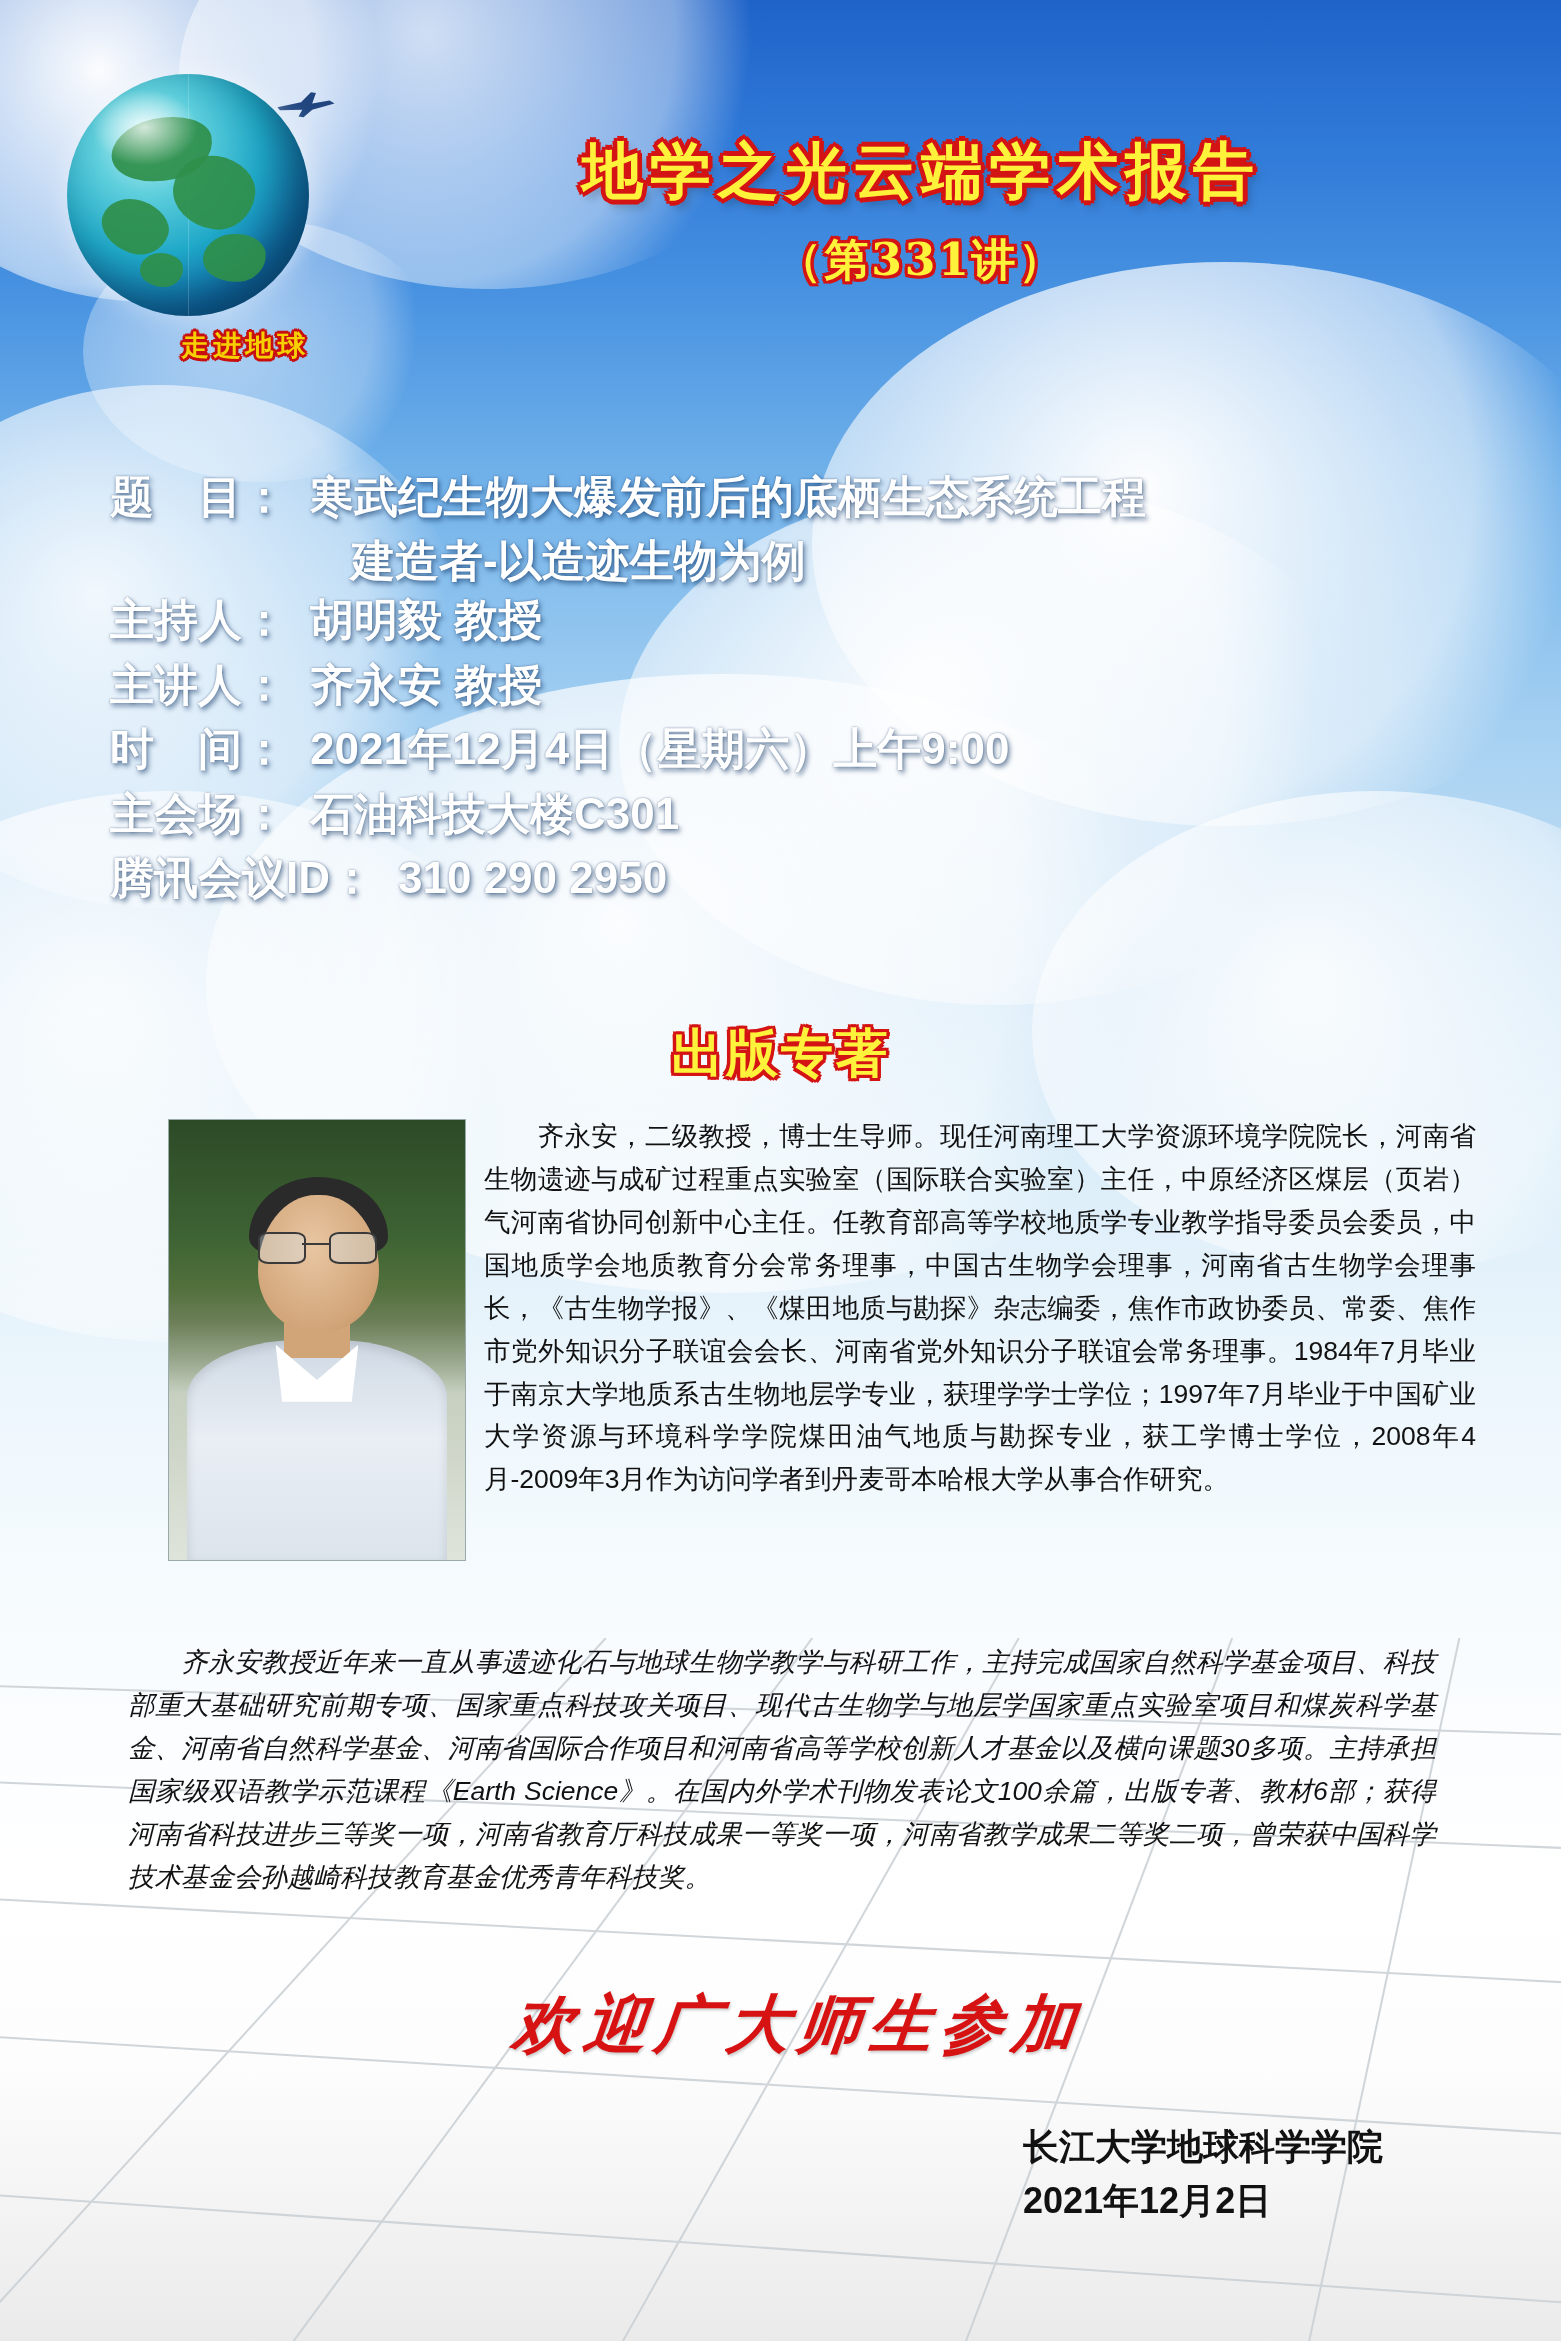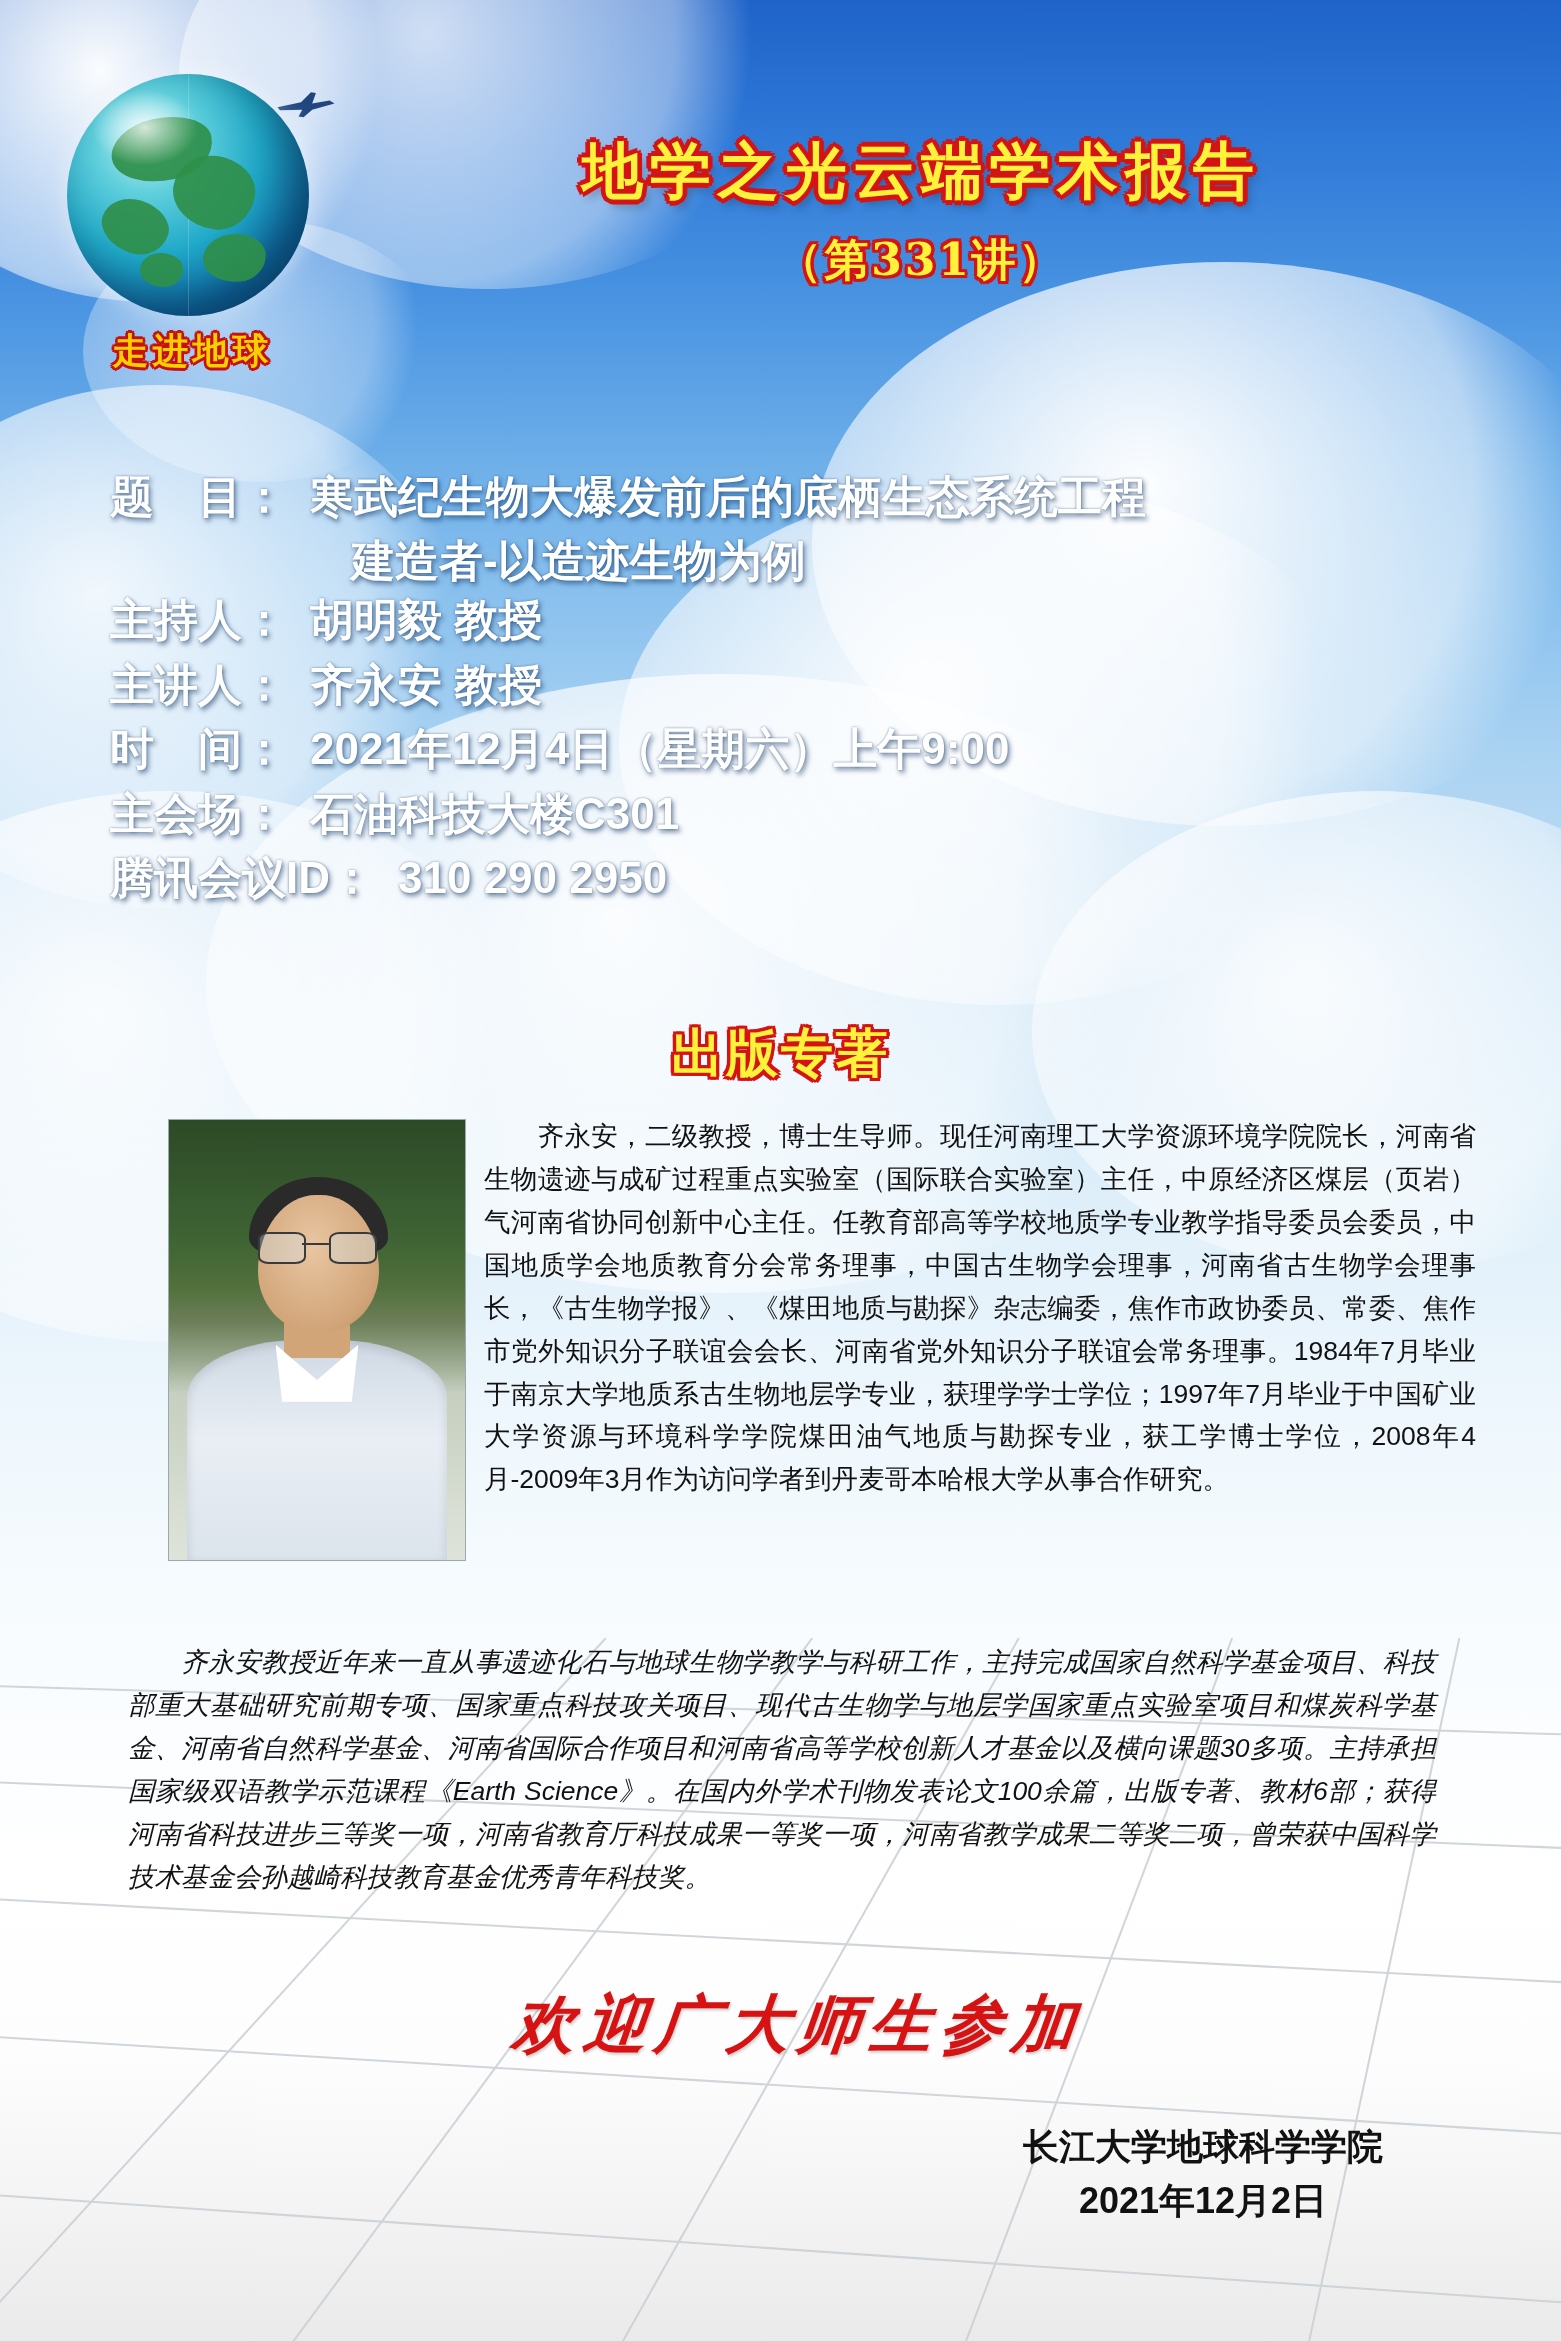--- a/index.html
+++ b/index.html
@@ -105,22 +105,22 @@
     position: absolute;
     left: 50%; top: 0;
     width: 0.7px; height: 100%;
     background: rgba(255,255,255,.18);
   }
   .logo-text {
     position: absolute;
     left: 27.5px;
     top: 272px;
     width: 234px;
-    text-align: center;
-    font-size: 36px;
+    text-align: right;
+    font-size: 28px;
     font-weight: 700;
     color: #f7d000;
     letter-spacing: 4.1px;
     font-family: "DejaVu Serif", "Liberation Serif", serif;
     text-shadow:
       -2.1px -2.1px 0 #c81010, 2.1px -2.1px 0 #c81010,
       -2.1px  2.1px 0 #c81010, 2.1px  2.1px 0 #c81010,
        0   -2.8px 0 #c81010, 0    2.8px 0 #c81010,
       -2.8px  0   0 #c81010, 2.8px  0   0 #c81010;
   }
@@ -327,21 +327,20 @@
     letter-spacing: 8.3px;
     transform: skewX(-6deg);
     text-shadow: 1.4px 2.1px 2.8px rgba(0,0,0,.2);
   }
 
   
   .signature {
     position: absolute;
     right: 179px;
     top: 2120px;
-    text-align: center;
     font-size: 36px;
     font-weight: 800;
     color: #111;
     line-height: 1.5;
   }
 </style>
 </head>
 <body>
 
 <div class="poster">

